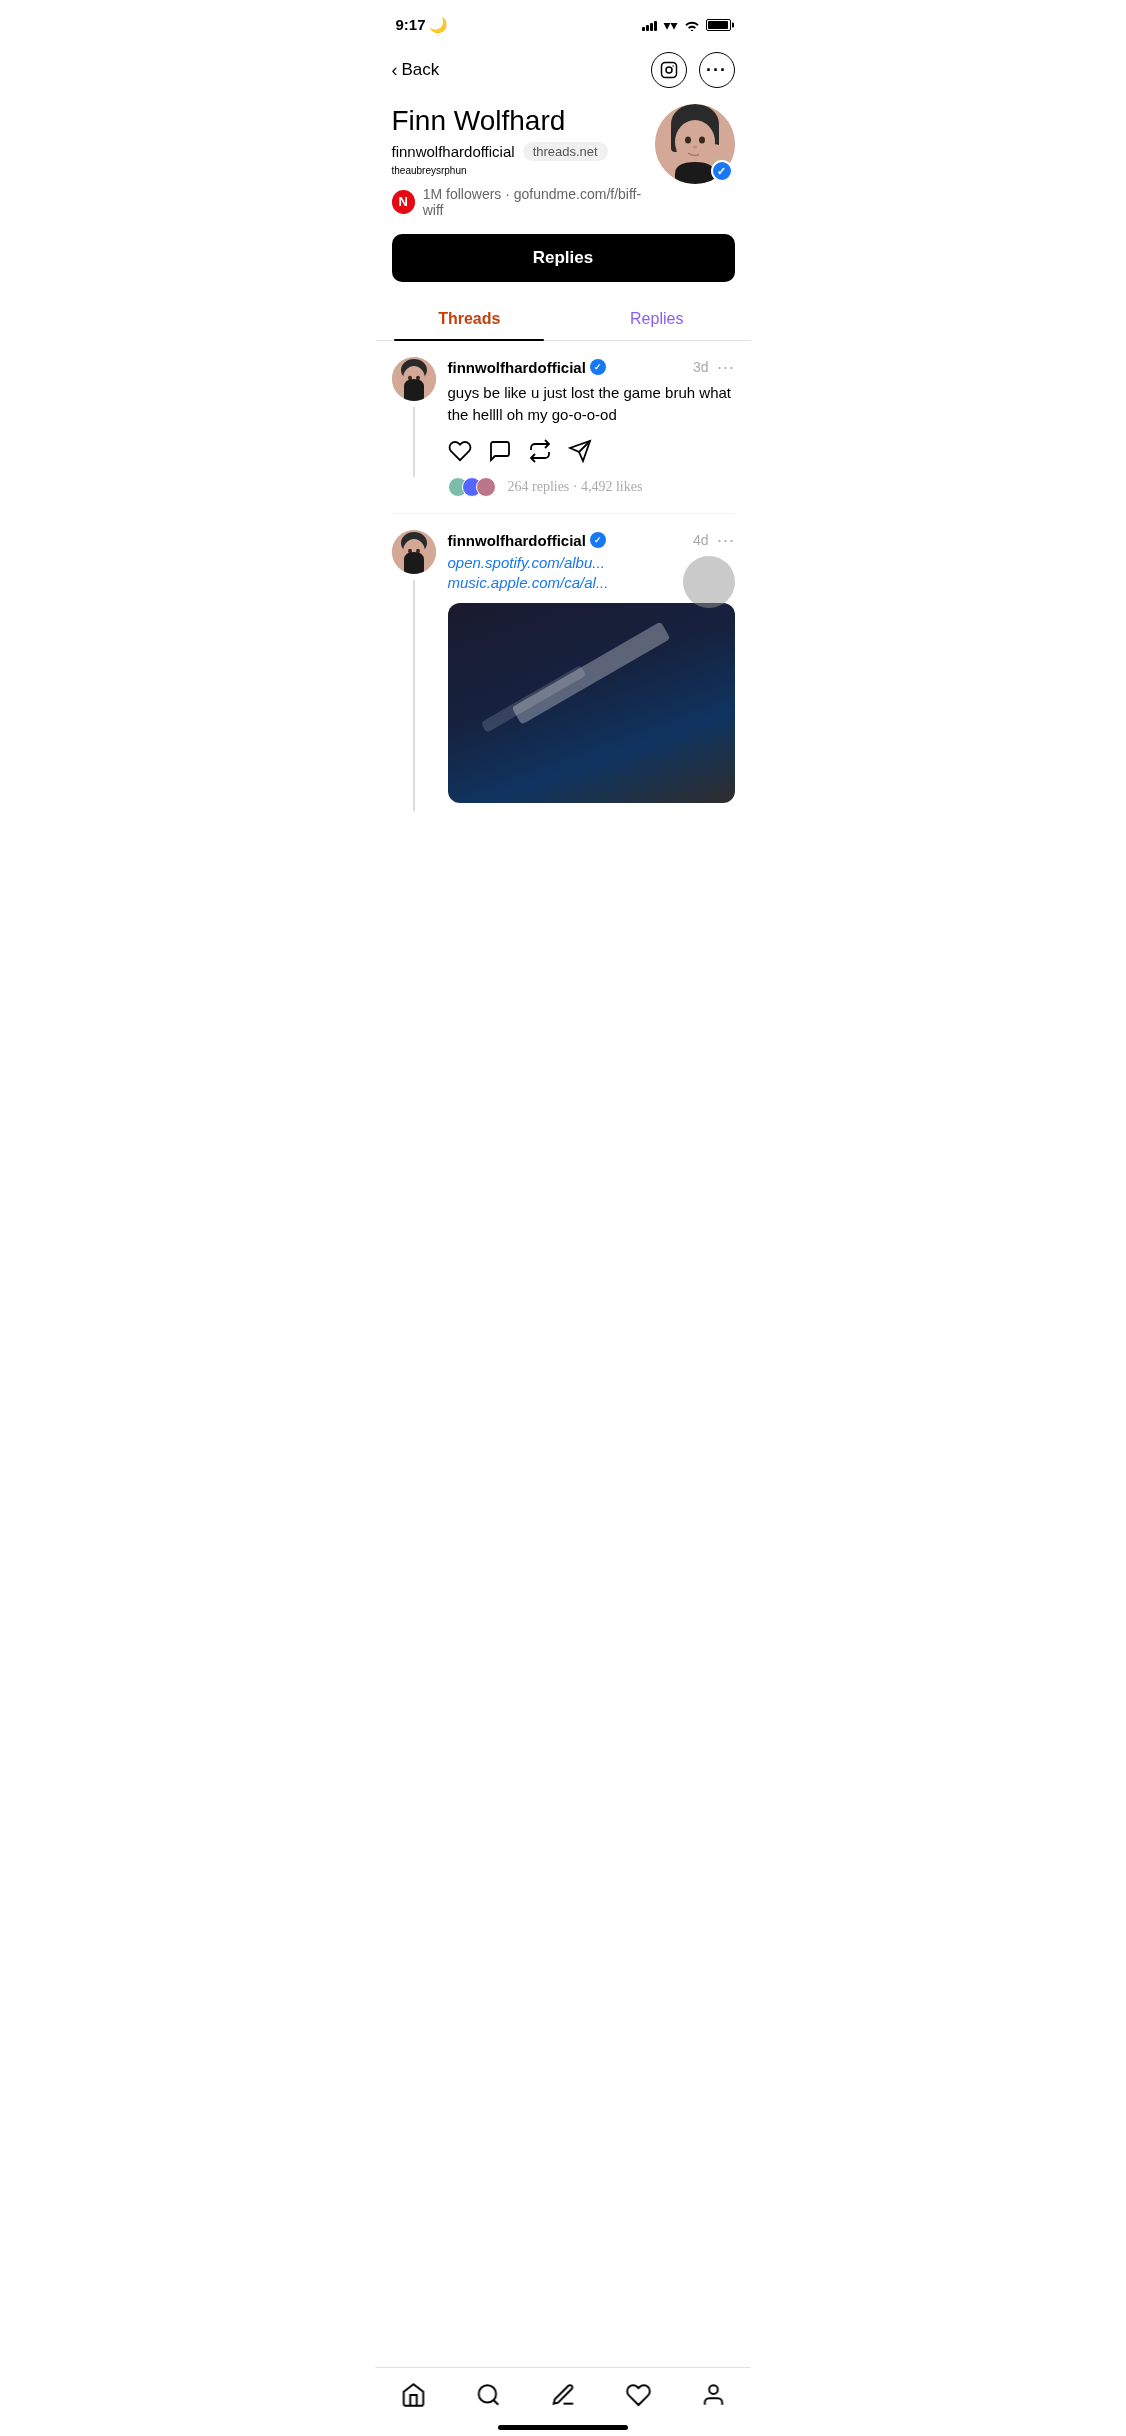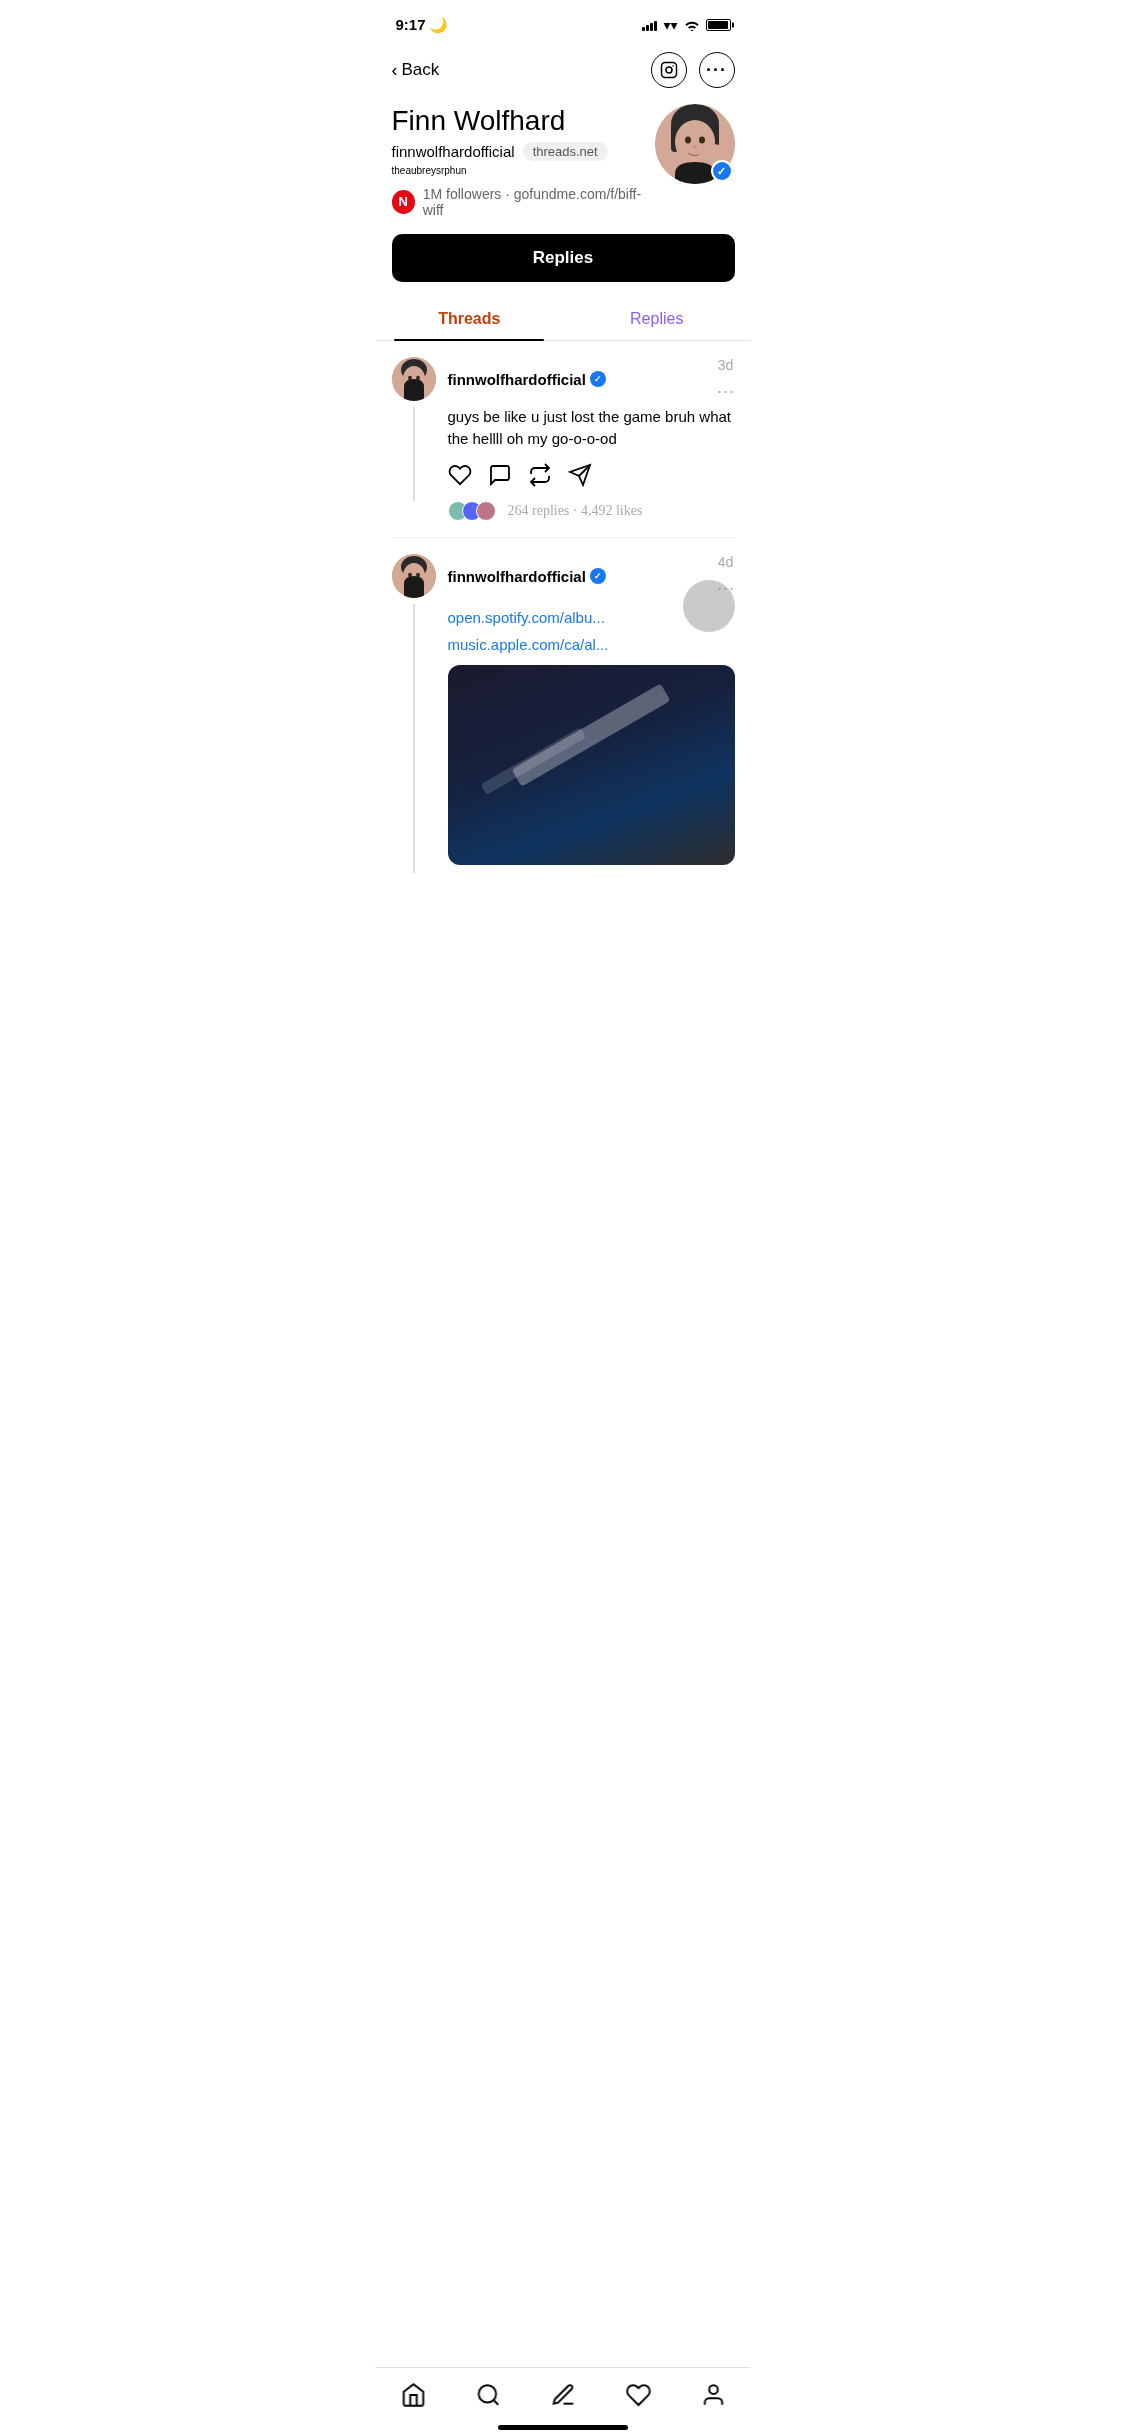--- a/index.html
+++ b/index.html
@@ -312,21 +312,20 @@
       align-items: center;
       justify-content: center;
       color: #fff;
       font-size: 9px;
       font-weight: 700;
     }
     .post-meta {
       display: flex;
       align-items: center;
       gap: 8px;
-      flex-direction: column;
     }
     .post-time {
       font-size: 14px;
       color: #aaa;
     }
     .post-more {
       font-size: 18px;
       color: #aaa;
       cursor: pointer;
     }
@@ -377,21 +376,22 @@
       background: #f0f0f0;
       margin: 0 16px;
     }
 
     
     .post-link {
       color: #1877f2;
       font-size: 15px;
       text-decoration: none;
       display: block;
-      margin-top: 10px;
+      margin-top: 3px;
+      font-style: italic;
     }
 
     
     .post-image {
       width: 100%;
       border-radius: 12px;
       overflow: hidden;
       margin-top: 12px;
       height: 200px;
       background: linear-gradient(160deg, #1a1a2e 0%, #16213e 40%, #0f3460 70%, #2d2d2d 100%);

